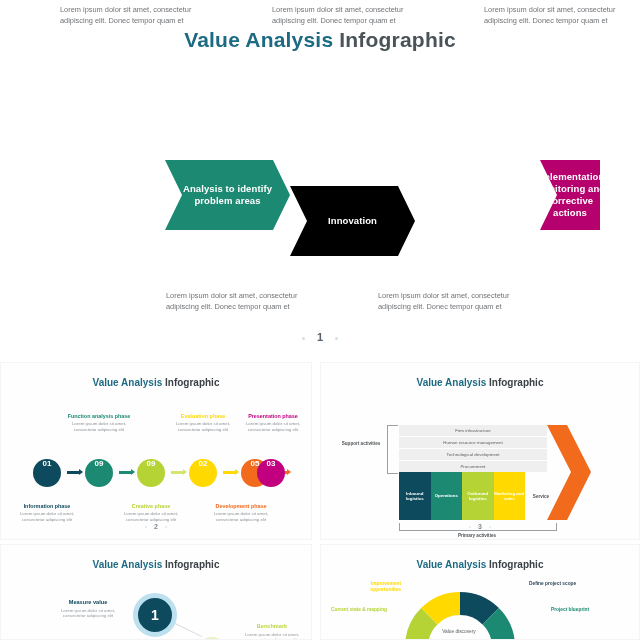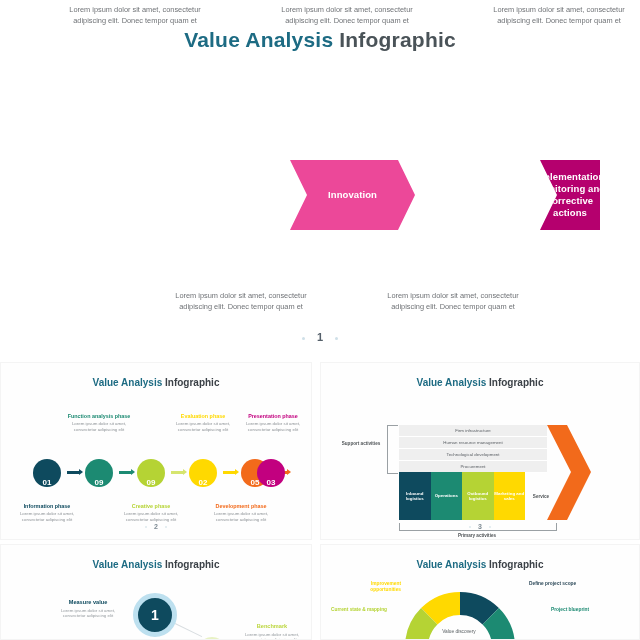--- a/index.html
+++ b/index.html
@@ -65,21 +65,21 @@
   .top-notes, .bot-notes {
     position: absolute;
     width: 560px;
     left: 40px;
   }
   .note {
     position: absolute;
     font-size: 7.4px;
     line-height: 11px;
     color: #6f7276;
-    text-align: center;
+    text-align: left;
     width: 150px;
   }
 
   .pager {
     position: absolute;
     left: 0;
     width: 640px;
     text-align: center;
     font-size: 11px;
     color: #8fa3ad;
@@ -126,21 +126,21 @@
 
   
   .tl-row { position: absolute; left: 0; top: 96px; width: 320px; height: 40px; }
   .tl-node {
     position: absolute;
     width: 28px; height: 28px;
     border-radius: 50%;
     color: #fff;
     font-size: 8px;
     font-weight: bold;
-    display: flex; align-items: flex-end; justify-content: center;
+    display: flex; align-items: flex-start; justify-content: center;
     top: 0;
   }
   .tl-arrow {
     position: absolute;
     top: 12px;
     width: 13px; height: 3px;
   }
   .tl-arrow:after {
     content:"";
     position:absolute; right:-3px; top:-2px;
@@ -247,22 +247,26 @@
     <span class="t-plain">Infographic</span>
   </div>
 
   <div class="top-notes">
     <div class="note" style="left:20px; top:-48px;">Lorem ipsum dolor sit amet, consectetur adipiscing elit. Donec tempor quam et</div>
     <div class="note" style="left:232px; top:-48px;">Lorem ipsum dolor sit amet, consectetur adipiscing elit. Donec tempor quam et</div>
     <div class="note" style="left:444px; top:-48px;">Lorem ipsum dolor sit amet, consectetur adipiscing elit. Donec tempor quam et</div>
   </div>
 
   <div class="chev-wrap">
-    <div class="chev" style="left:250px; width:125px; background:#ec4899;
+    <div class="chev" style="left:125px; width:125px; background:#1c8a72;
                 clip-path: polygon(0 0, 108px 0, 125px 50%, 108px 100%, 0 100%, 17px 50%);">
+      <span class="chev-label">Analysis to identify problem areas</span>
+    </div>
+    <div class="chev" style="left:250px; width:125px; background:#000000;
+                clip-path: polygon(0 0, 108px 0, 125px 50%, 108px 100%, 0 100%, 17px 50%); margin-top: 26px;">
       <span class="chev-label">Innovation</span>
     </div>
     <div class="chev" style="left:500px; width:60px; background:#b5006e;
                 clip-path: polygon(0 0, 60px 0, 60px 100%, 0 100%, 17px 50%);">
       <span class="chev-label">Implementation, monitoring and corrective actions</span>
     </div>
   </div>
 
   <div class="bot-notes">
     <div class="note" style="left:126px; top:238px;">Lorem ipsum dolor sit amet, consectetur adipiscing elit. Donec tempor quam et</div>

